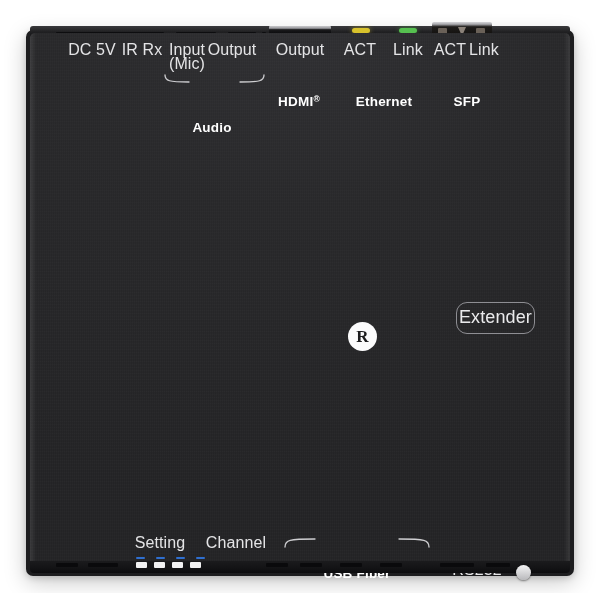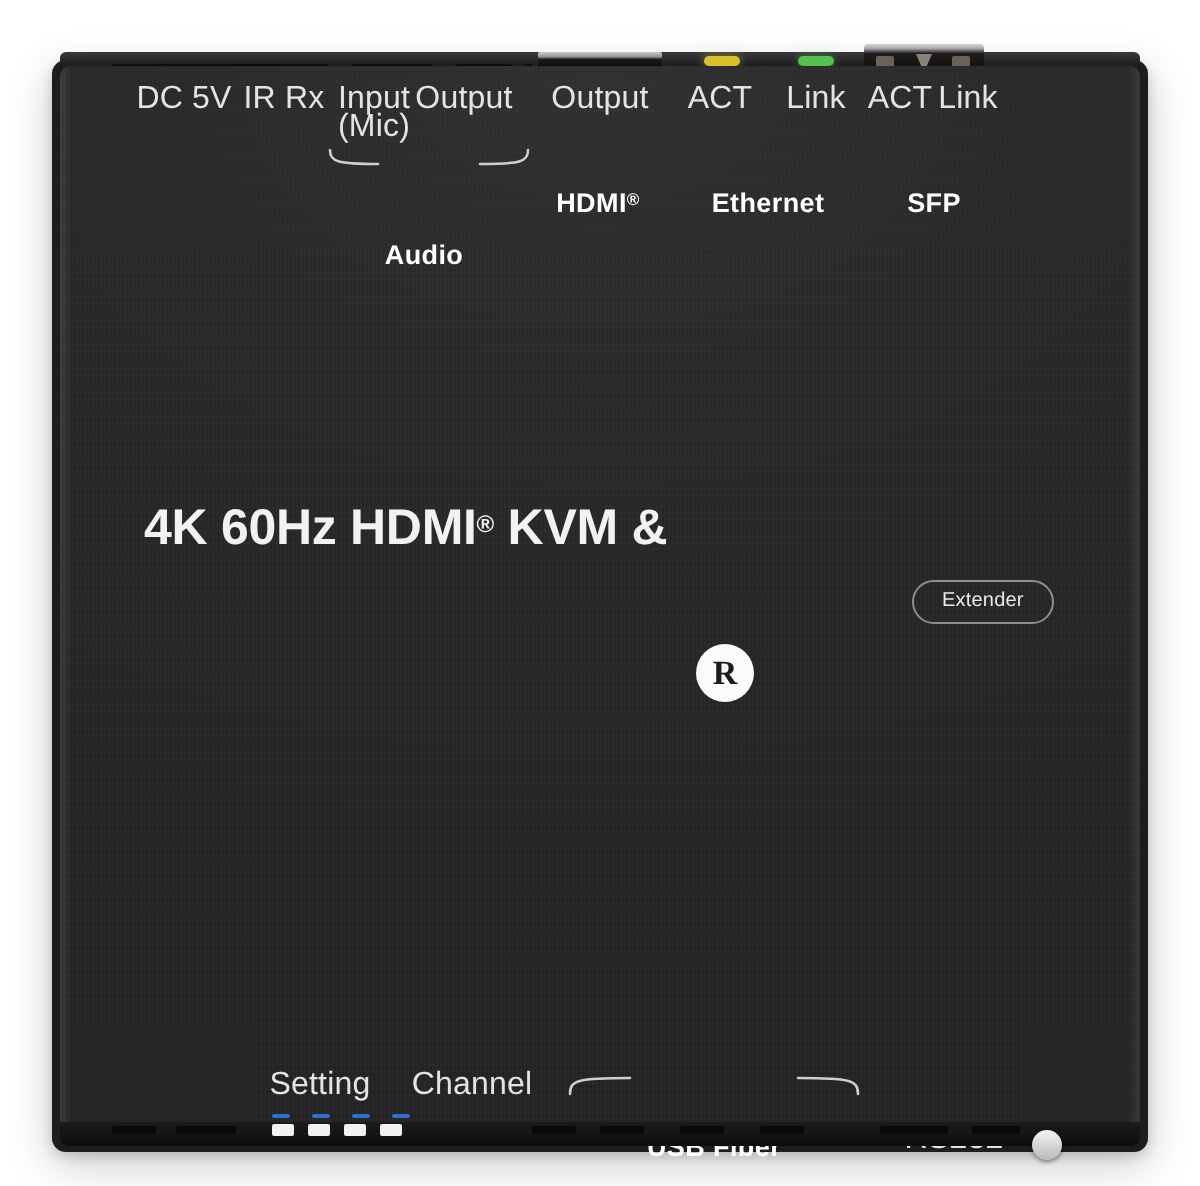--- a/index.html
+++ b/index.html
@@ -250,26 +250,26 @@
     font-weight: bold;
     line-height: 29px;
     text-align: center;
     font-family: "Liberation Serif", serif;
   }
 
   
   .pill {
     position: absolute;
     left: 456px;
-    top: 290px;
-    padding: 4px 14px 5px;
+    top: 302px;
+    padding: 4px 2px 5px;
     border: 1.2px solid #8e8e93;
     border-radius: 11px;
     color: #eaeaec;
-    font-size: 10px;
+    font-size: 18px;
     letter-spacing: 0.1px;
     white-space: nowrap;
   }
 </style>
 </head>
 <body>
 
 <div id="stage">
 
   <div class="device-shadow"></div>
@@ -329,21 +329,20 @@
 
   <div class="grp" style="left:340px; top:62px; width:88px;">
     <span>Ethernet</span>
   </div>
 
   <div class="grp" style="left:434px; top:62px; width:66px;">
     <span>SFP</span>
   </div>
 
   <div class="title">
-    <span class="title-row"><span>4K 60Hz HDMI</span><span class="reg-sup">®</span><span> KVM &amp;</span></span>
   </div>
 
   <div class="rmark">R</div>
 
   <div class="pill">Extender</div>
 
   <div class="lbl" style="left:128px; top:536px; width:64px;">Setting</div>
   <div class="lbl" style="left:204px; top:536px; width:64px;">Channel</div>
   <div class="lbl" style="left:450px; top:563px; width:54px;">RS232</div>
 

